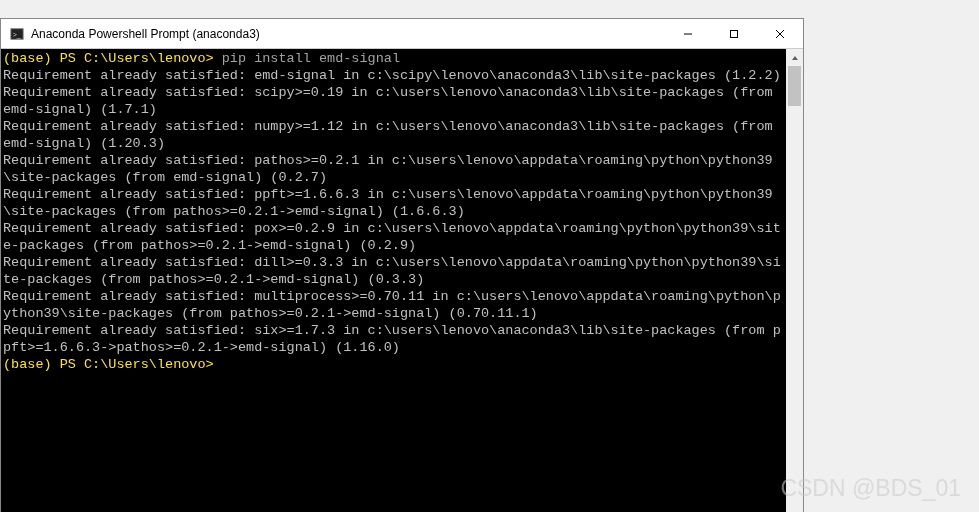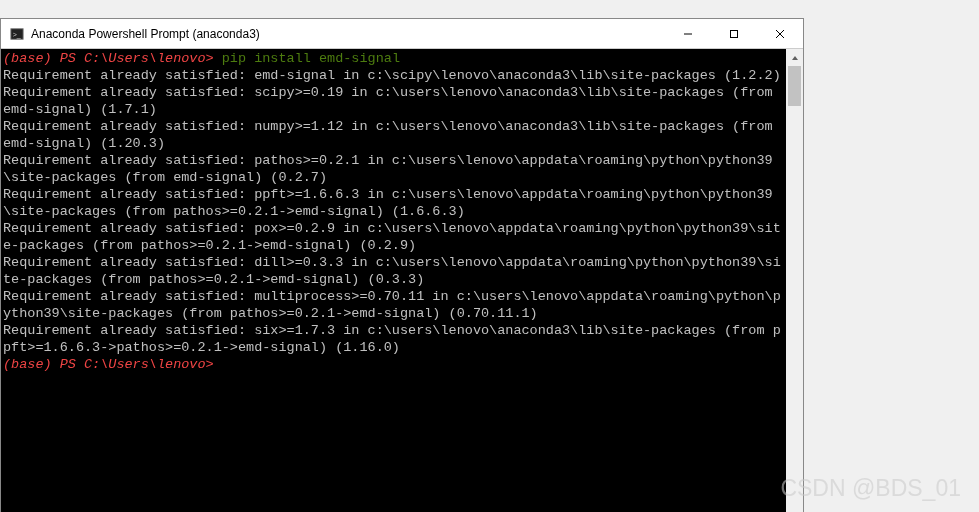--- a/index.html
+++ b/index.html
@@ -88,22 +88,22 @@
       color: #606060;
       cursor: pointer;
     }
     .sb-track { flex: 1; background: #f0f0f0; position: relative; }
     .sb-thumb {
       position: absolute;
       top: 0; left: 2px;
       width: 13px; height: 40px;
       background: #c2c2c2;
     }
-    .prompt-prefix { color: #ef4444; font-style: italic; }
-    .cmd { color: #4d7c0f; }
+    .prompt-prefix { color: #fde047; }
+    .cmd { color: #a3a3a3; }
     .watermark {
       position: absolute;
       right: 18px;
       bottom: 10px;
       font-size: 23px;
       color: rgba(200,200,200,0.55);
       font-family: Arial, sans-serif;
       pointer-events: none;
     }
   </style>

